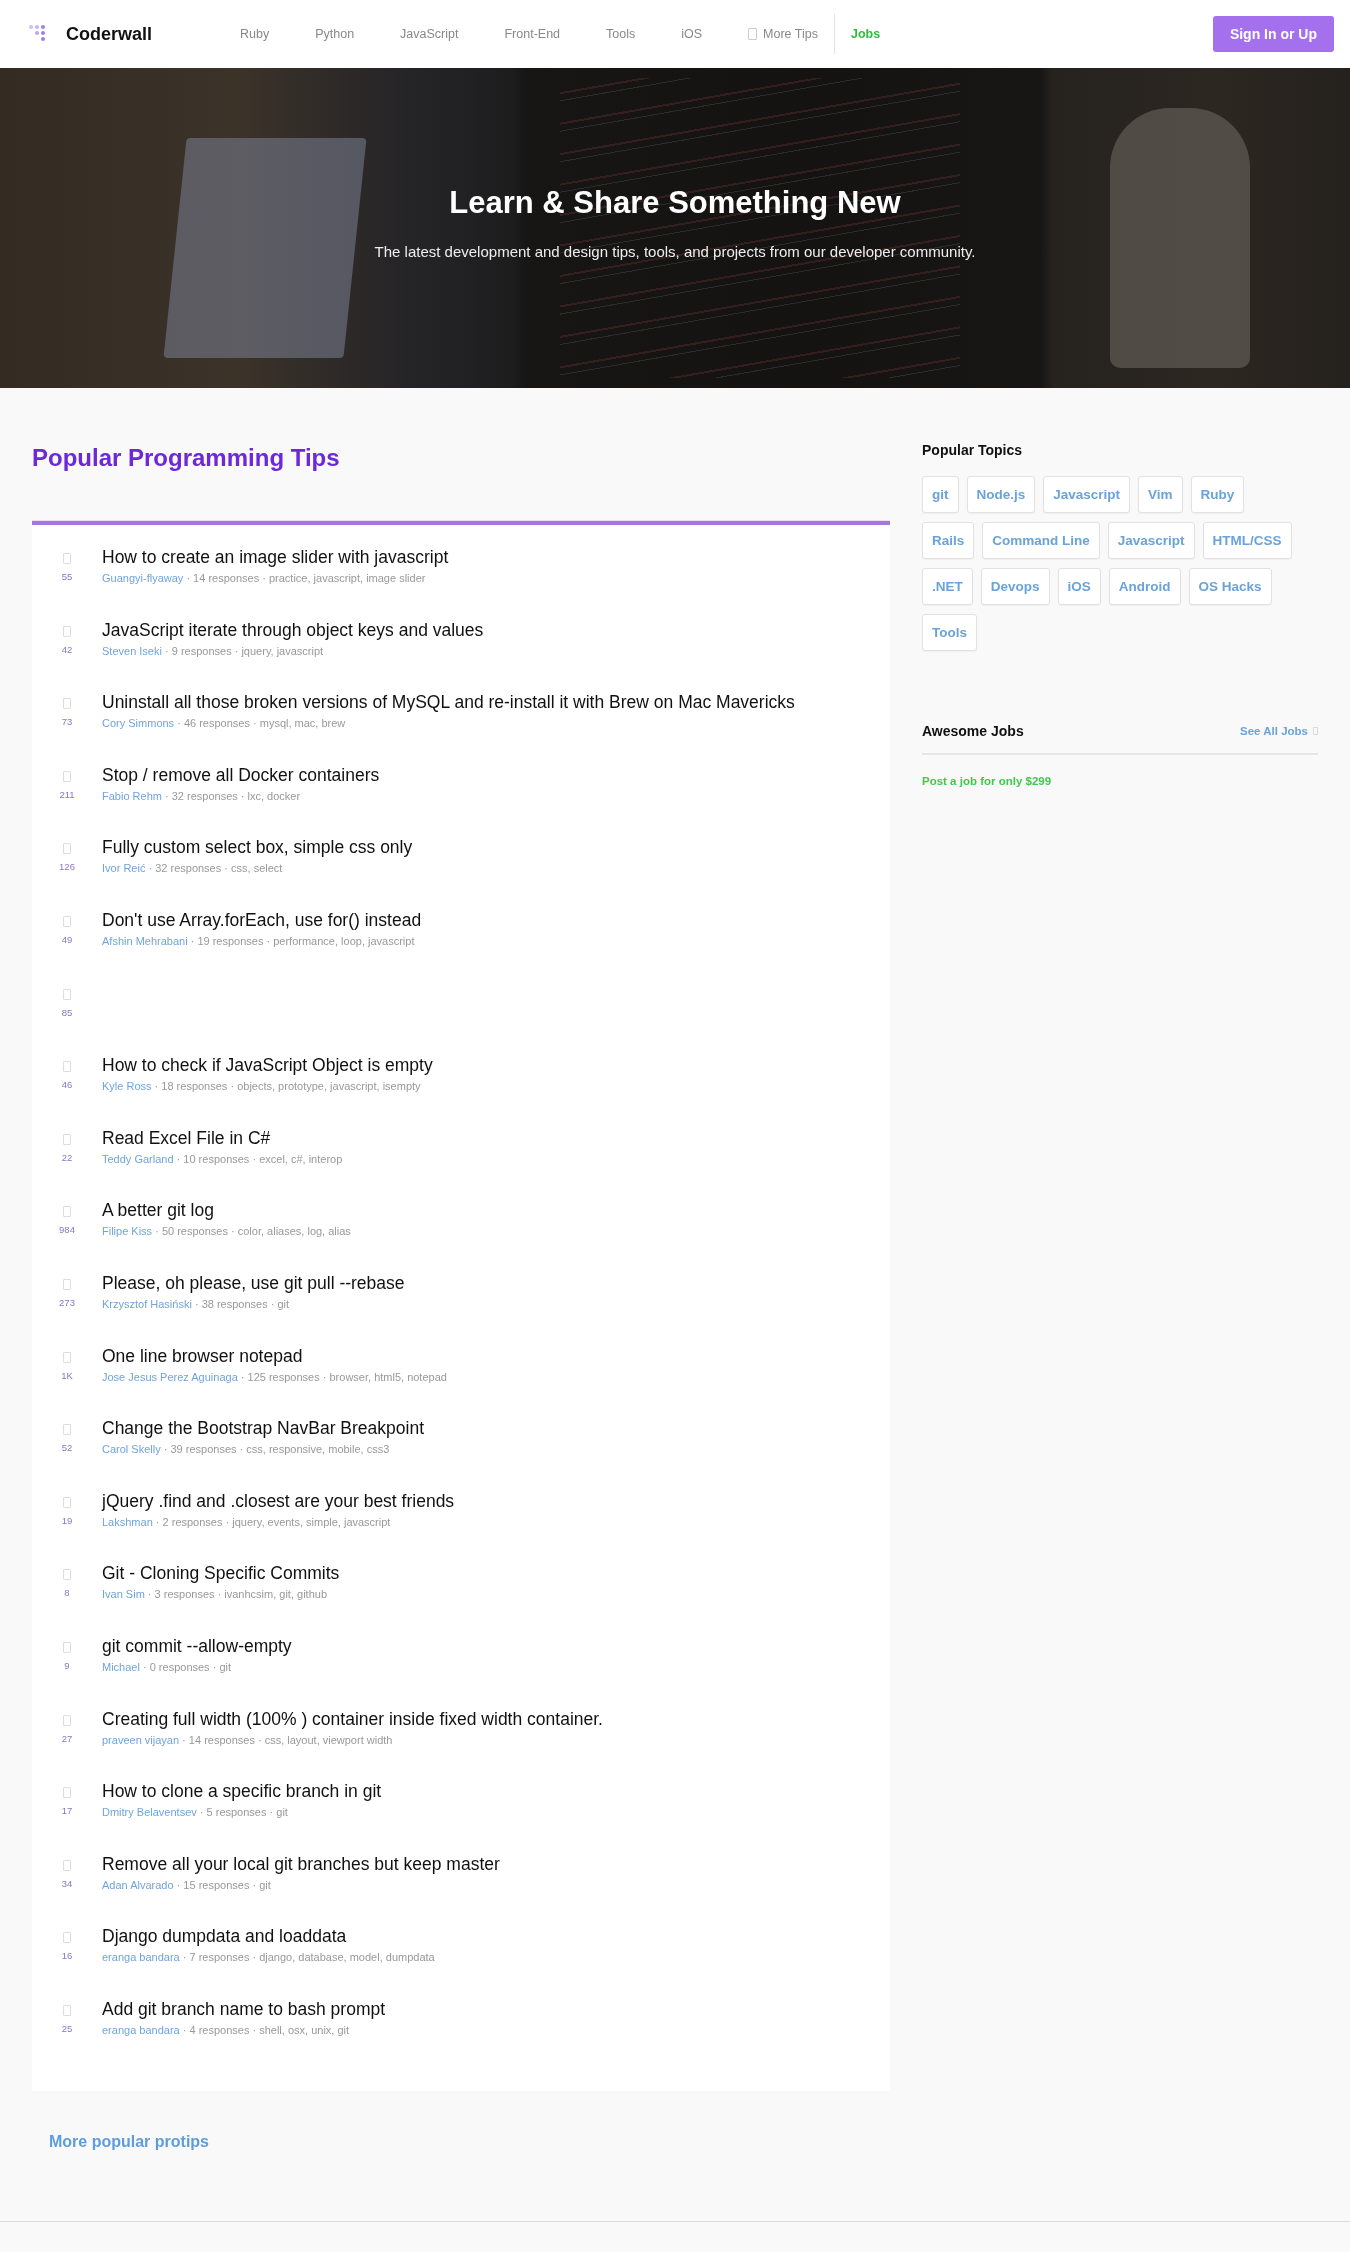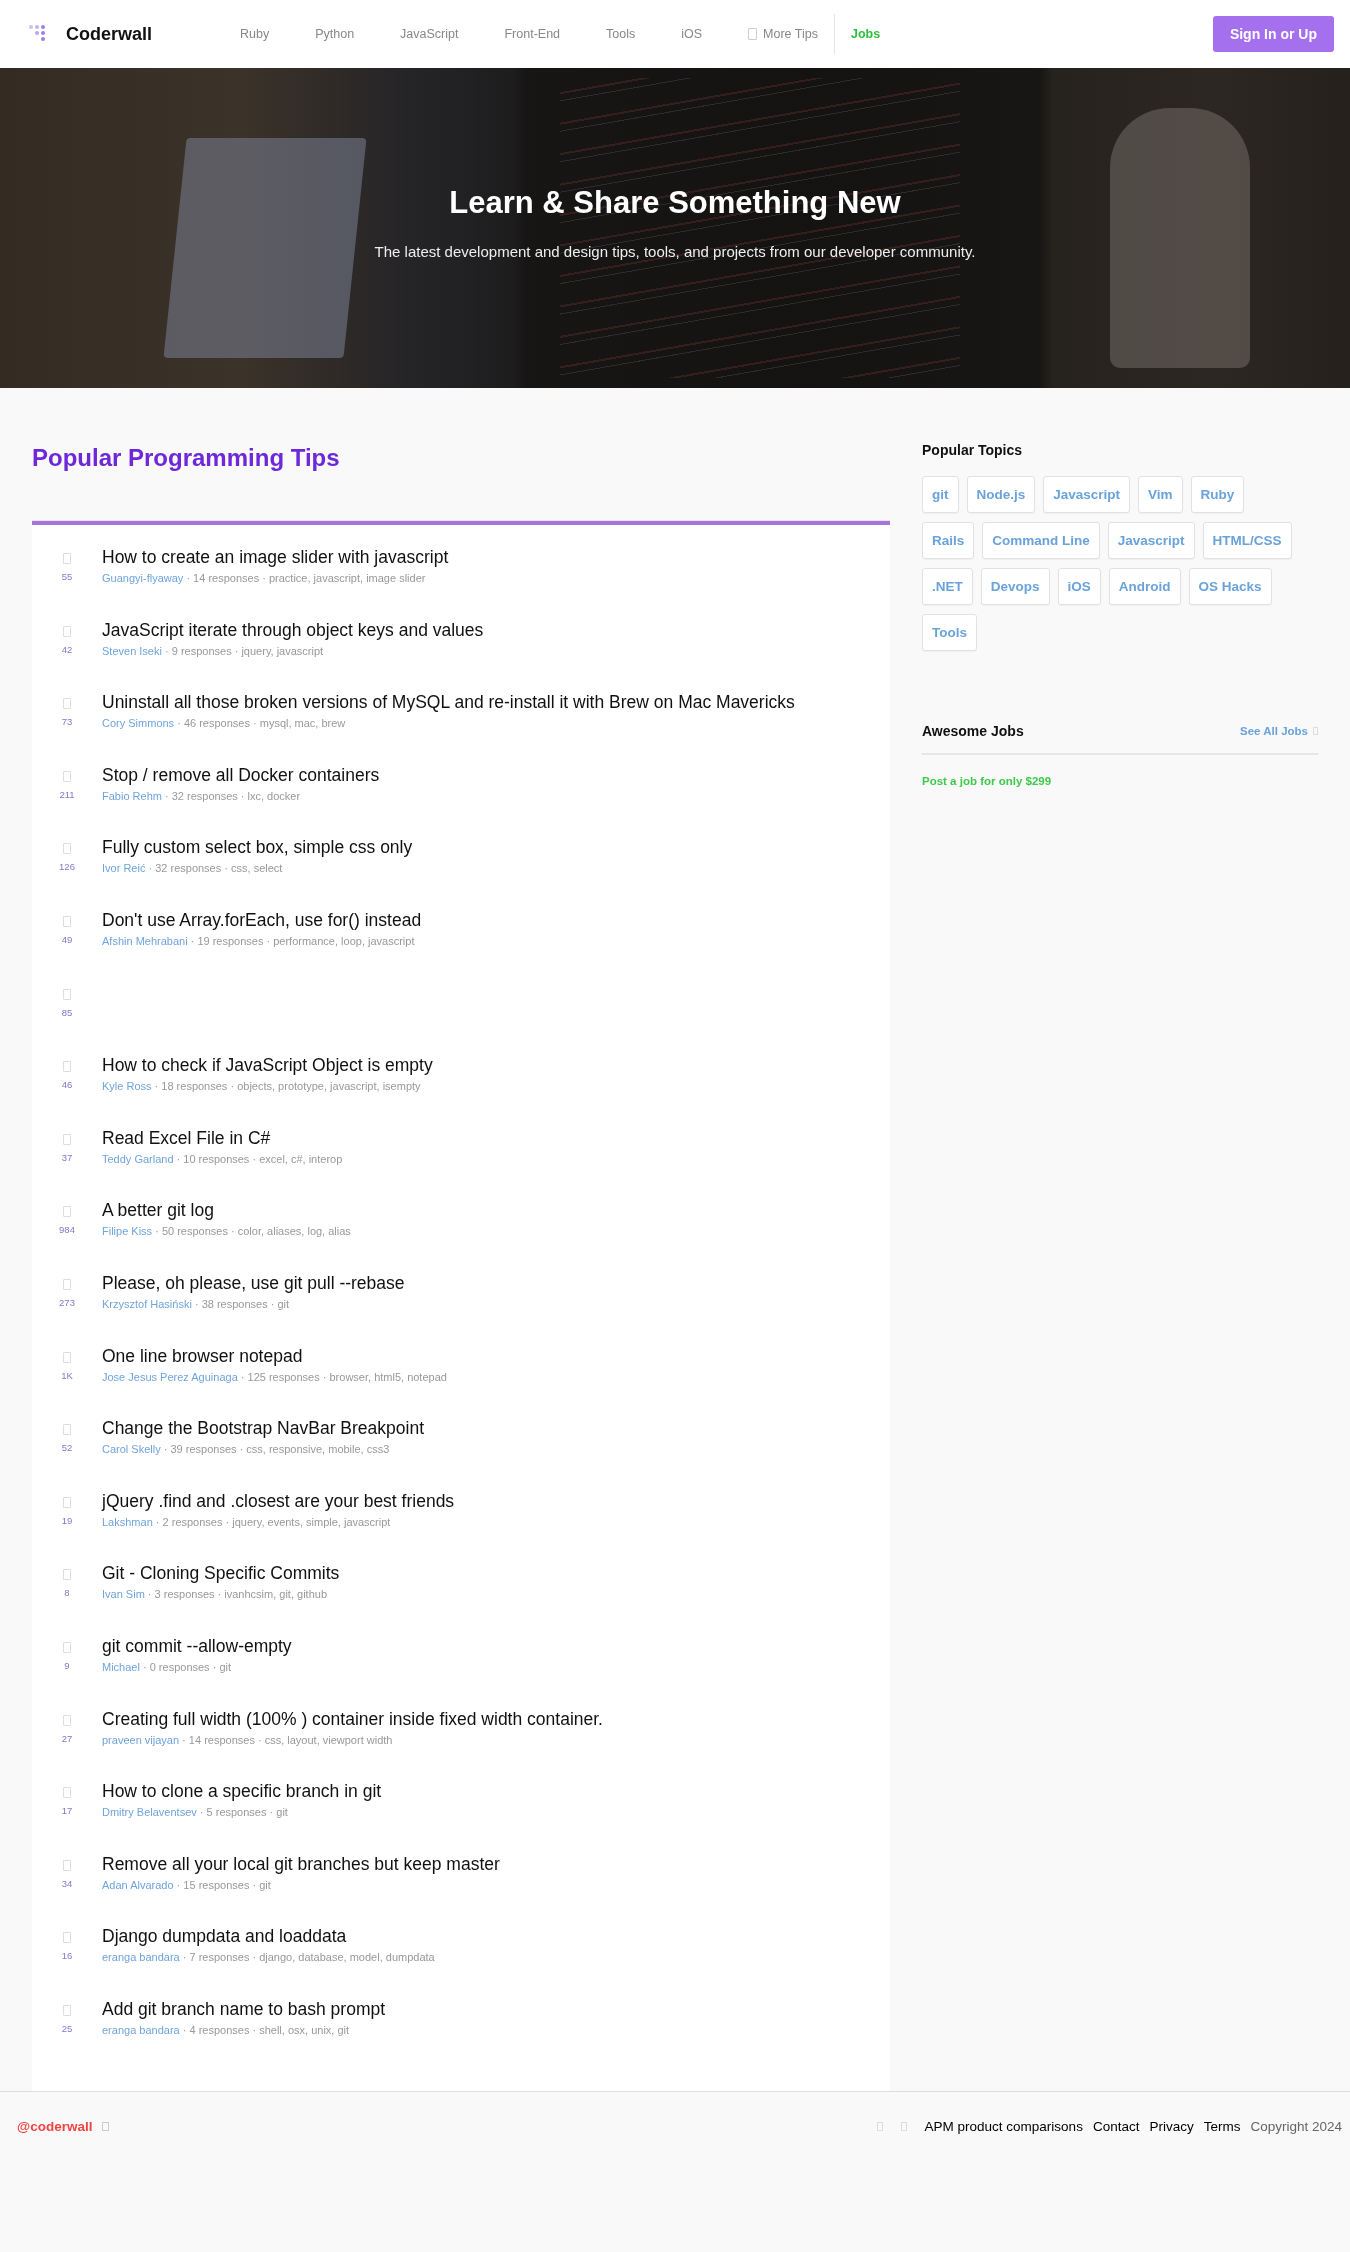--- a/index.html
+++ b/index.html
@@ -189,21 +189,21 @@
             <span class="vote-count">46</span>
           </div>
           <div class="tip-body">
             <a class="tip-title">How to check if JavaScript Object is empty</a>
             <div class="tip-meta"><a class="tip-author">Kyle Ross</a><span> · </span><span>18 responses</span><span> · </span><span>objects, prototype, javascript, isempty</span></div>
           </div>
         </div>
         <div class="tip">
           <div class="vote">
             <span class="vote-box"></span>
-            <span class="vote-count">37</span>
+            <span class="vote-count">22</span>
           </div>
           <div class="tip-body">
             <a class="tip-title">Read Excel File in C#</a>
             <div class="tip-meta"><a class="tip-author">Teddy Garland</a><span> · </span><span>10 responses</span><span> · </span><span>excel, c#, interop</span></div>
           </div>
         </div>
         <div class="tip">
           <div class="vote">
             <span class="vote-box"></span>
             <span class="vote-count">984</span>
@@ -317,20 +317,21 @@
           <div class="vote">
             <span class="vote-box"></span>
             <span class="vote-count">25</span>
           </div>
           <div class="tip-body">
             <a class="tip-title">Add git branch name to bash prompt</a>
             <div class="tip-meta"><a class="tip-author">eranga bandara</a><span> · </span><span>4 responses</span><span> · </span><span>shell, osx, unix, git</span></div>
           </div>
         </div>
       </div>
+    <a class="more-link">More popular protips</a>
   </div>
 
   <aside class="right">
     <h3 class="side-title">Popular Topics</h3>
     <div class="topics" id="topics-list">
         <a class="topic">git</a>
         <a class="topic">Node.js</a>
         <a class="topic">Javascript</a>
         <a class="topic">Vim</a>
         <a class="topic">Ruby</a>

